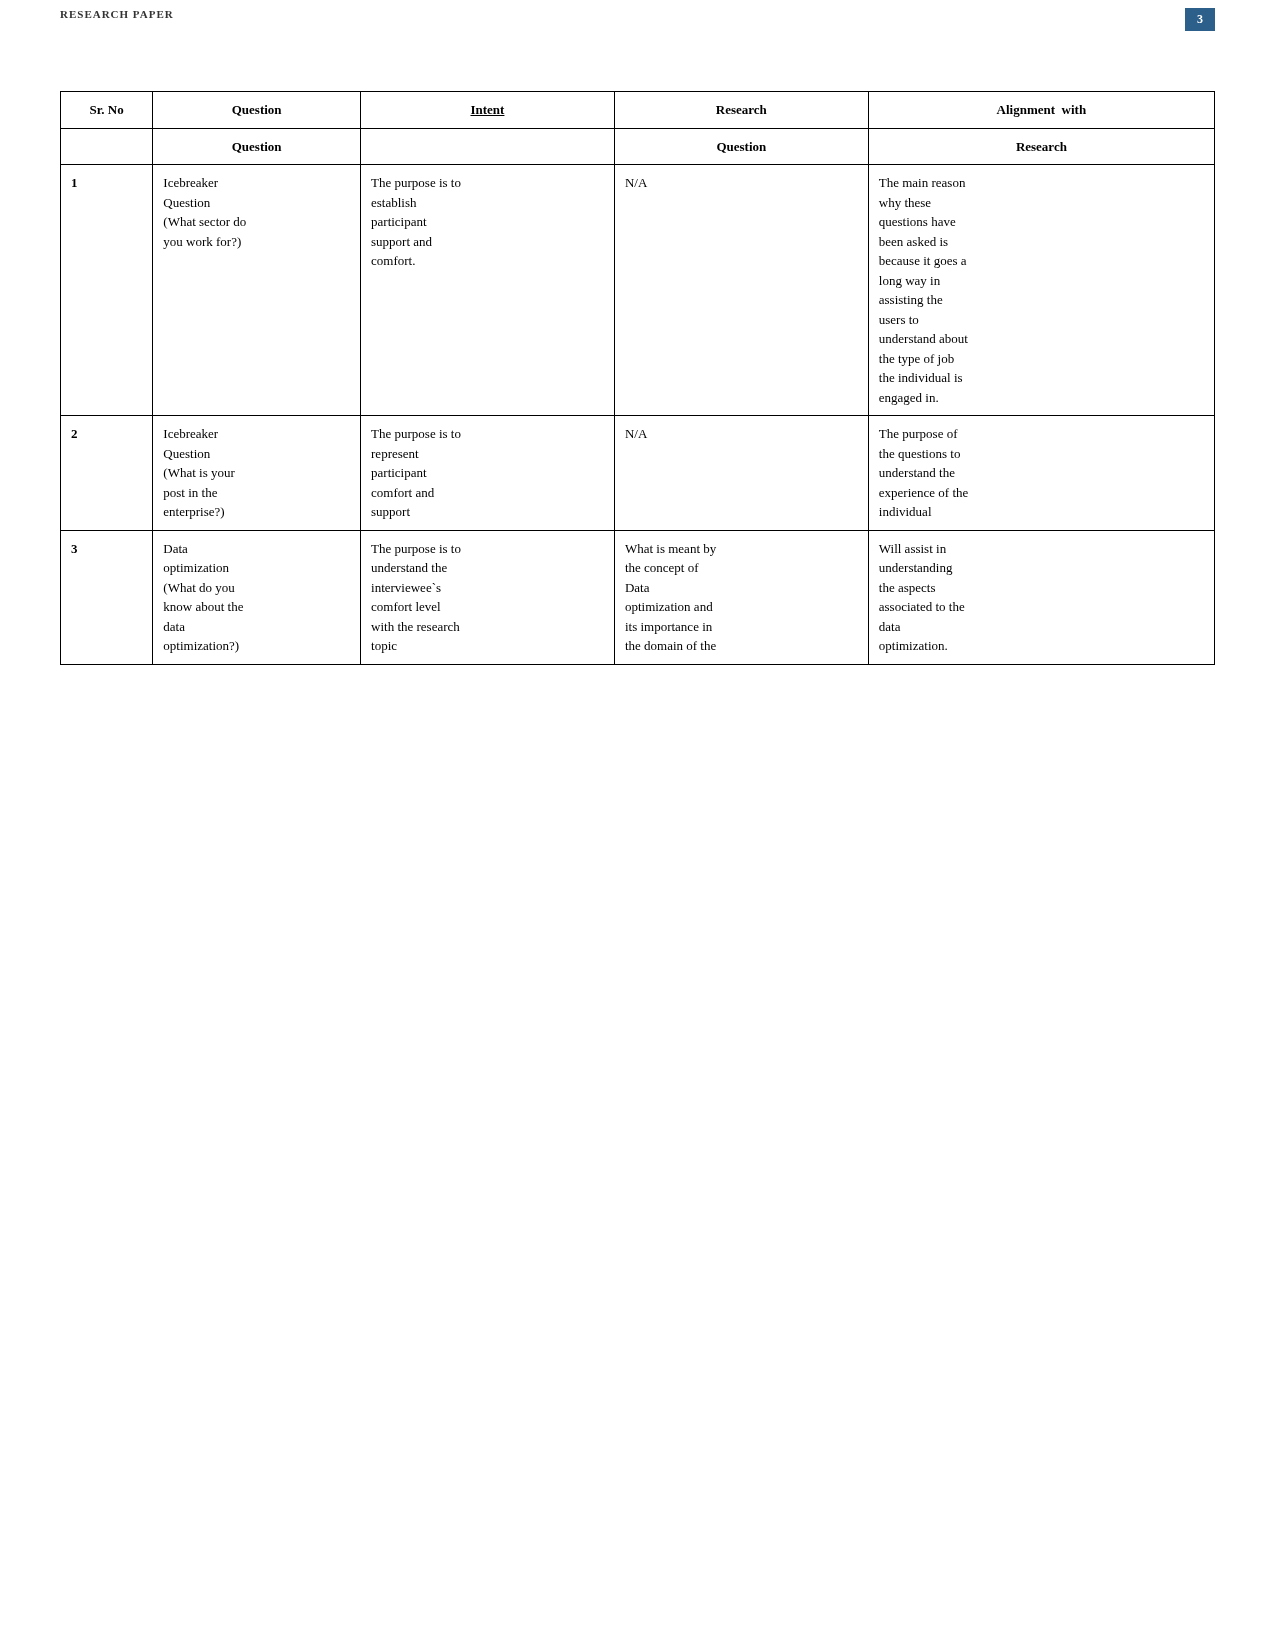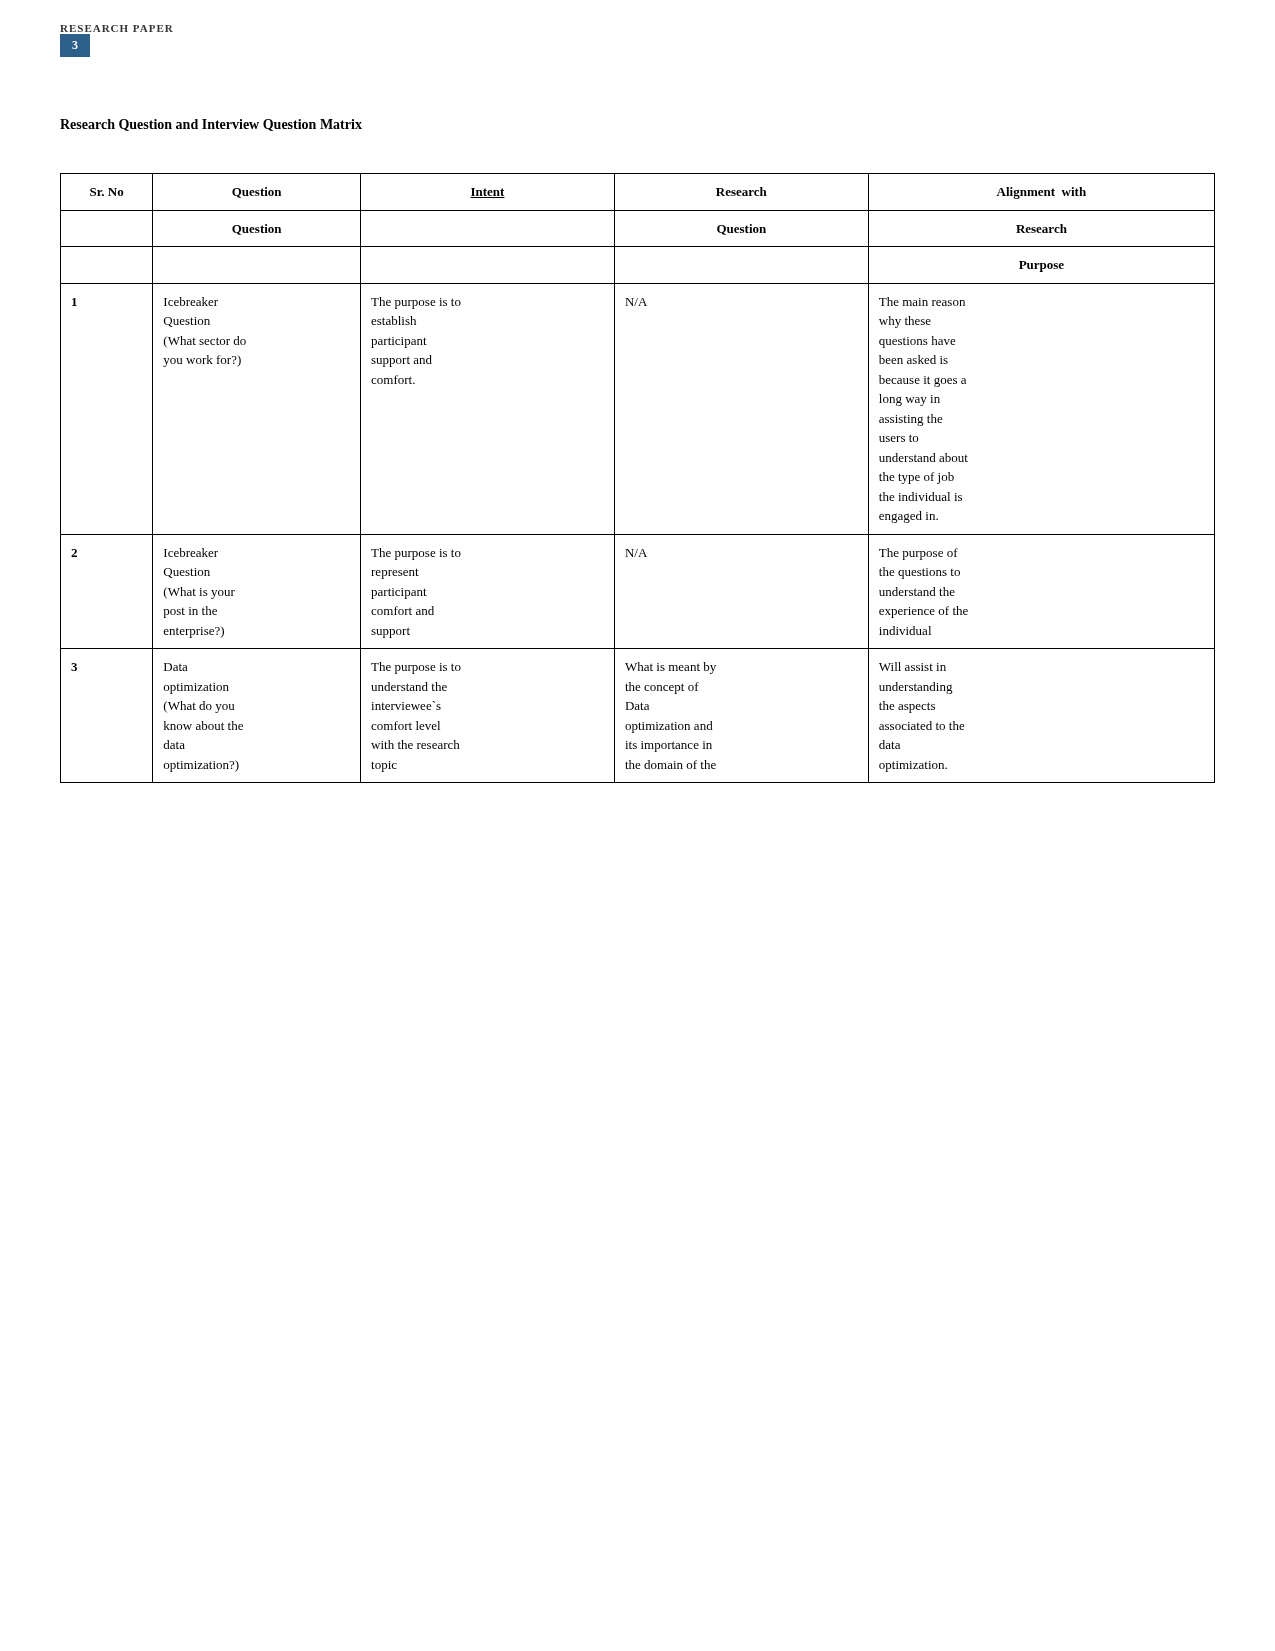--- a/index.html
+++ b/index.html
@@ -10,22 +10,21 @@
       color: #000;
       width: 1275px;
       min-height: 1651px;
       position: relative;
     }
 
     .page-header {
       display: flex;
       justify-content: space-between;
       align-items: flex-start;
-      padding: 22px 60px 0 60px;
-      flex-direction: column;
+      padding: 8px 60px 0 60px;
     }
 
     .header-label {
       font-size: 11px;
       font-weight: bold;
       letter-spacing: 1px;
       color: #333;
       text-transform: uppercase;
     }
 
@@ -79,44 +78,36 @@
   </style>
 </head>
 <body>
 
 <div class="page-header">
   <span class="header-label">RESEARCH PAPER</span>
   <div class="page-number-box">3</div>
 </div>
 
 <div class="main-content">
-  <div class="section-title">Research Question and Interview Question Matrix</div>
 
   <table>
     <thead>
       <tr>
         <th class="col-srno">Sr. No</th>
         <th class="col-interview">Question</th>
         <th class="col-intent">Intent</th>
         <th class="col-research">Research</th>
         <th class="col-alignment">Alignment&nbsp; with</th>
       </tr>
       <tr>
         <th class="col-srno" style="border-top:none;"></th>
         <th class="col-interview" style="border-top:none;">Question</th>
         <th class="col-intent" style="border-top:none;"></th>
         <th class="col-research" style="border-top:none;">Question</th>
         <th class="col-alignment" style="border-top:none;">Research</th>
-      </tr>
-      <tr>
-        <th class="col-srno" style="border-top:none;"></th>
-        <th class="col-interview" style="border-top:none;"></th>
-        <th class="col-intent" style="border-top:none;"></th>
-        <th class="col-research" style="border-top:none;"></th>
-        <th class="col-alignment" style="border-top:none;">Purpose</th>
       </tr>
     </thead>
     <tbody id="table-body">
     <tr>
           <td class="row-num">1</td>
           <td>Icebreaker<br>Question<br>(What  sector  do<br>you work for?)</td>
           <td>The purpose is to<br>establish<br>participant<br>support      and<br>comfort.</td>
           <td>N/A</td>
           <td>The  main  reason<br>why            these<br>questions      have<br>been    asked    is<br>because it goes a<br>long      way      in<br>assisting          the<br>users                to<br>understand  about<br>the  type  of  job<br>the  individual  is<br>engaged in.</td>
         </tr>

